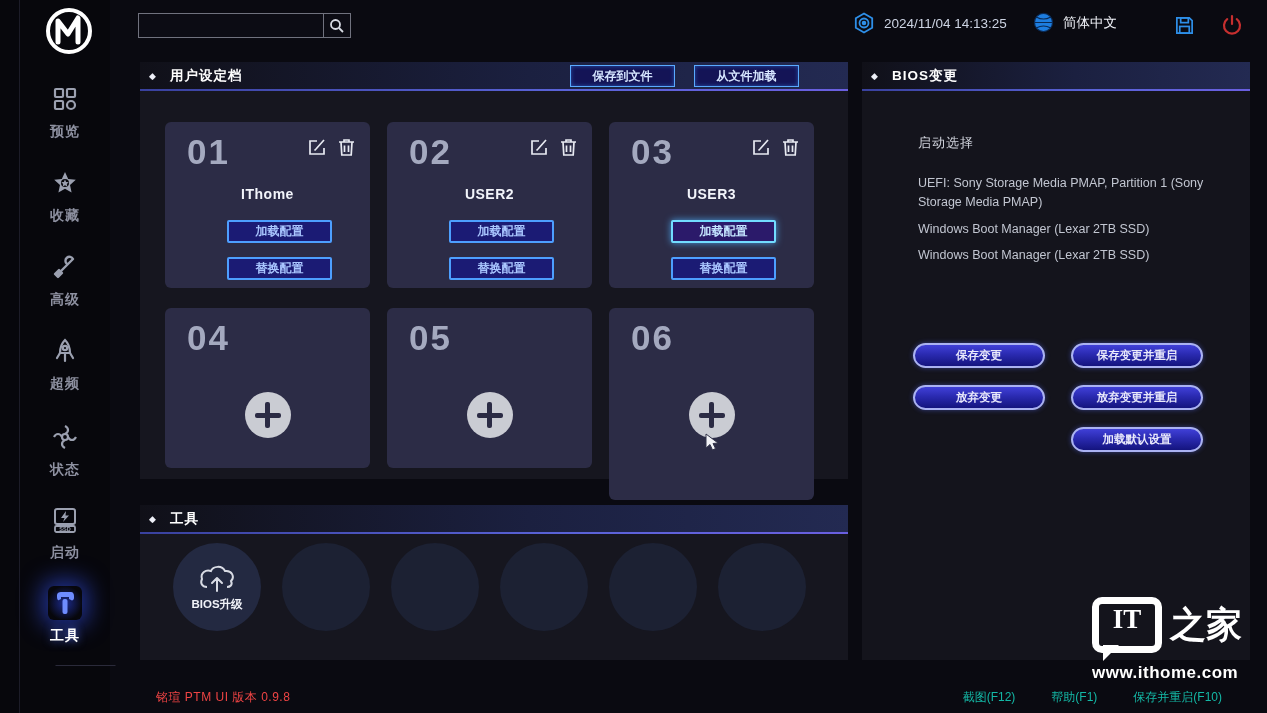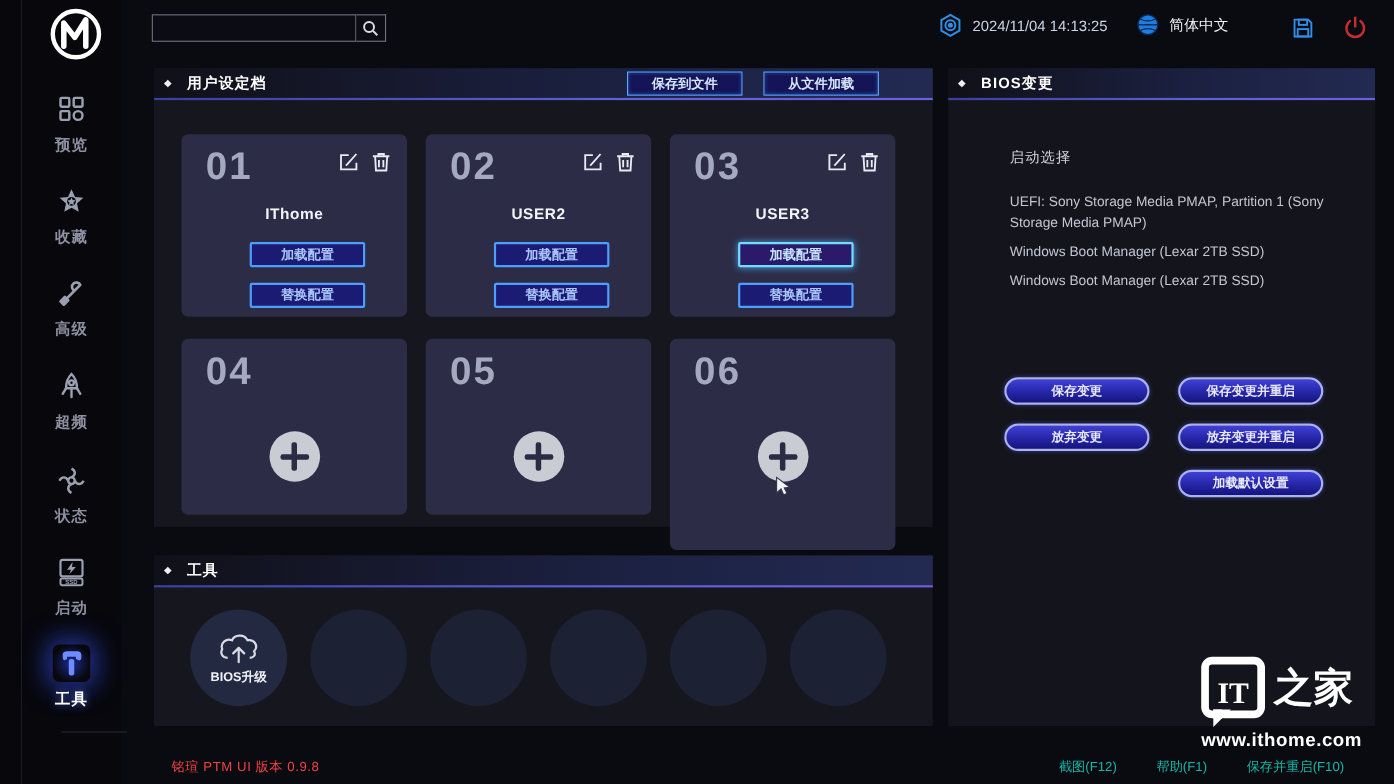--- a/index.html
+++ b/index.html
@@ -51,21 +51,21 @@
     color:#a9c6ff; font-size:12px; font-weight:bold; display:flex; align-items:center; justify-content:center; cursor:pointer;margin-left:12px; }
   .cfg-btn.load { top:98px; }
   .cfg-btn.repl { top:135px; }
   .cfg-btn.hl { border-color:#72dcff; background:#2b1a6a; color:#c4e4ff; box-shadow:0 0 7px rgba(80,180,255,.8); }
   .plus-btn { position:absolute; left:50%; top:84px; transform:translateX(-50%); width:46px; height:46px; border-radius:50%;
     background:#caccd3; display:flex; align-items:center; justify-content:center; cursor:pointer; }
   .plus-btn:before { content:""; position:absolute; width:26px; height:5px; background:#2b2b44; border-radius:2px; }
   .plus-btn:after  { content:""; position:absolute; width:5px; height:26px; background:#2b2b44; border-radius:2px; }
 
   
-  .tool-circle { position:absolute; top:49px; width:88px; height:88px; border-radius:50%; background:#1c2133; }
+  .tool-circle { position:absolute; top:38px; width:88px; height:88px; border-radius:50%; background:#1c2133; }
   .tool-circle.first { background:#232941; display:flex; flex-direction:column; align-items:center; justify-content:center; cursor:pointer; }
   .tool-circle .tool-label { color:#f0f2f8; font-size:11.5px; font-weight:bold; margin-top:2px; }
 
   
   .boot-label { position:absolute; left:56px; top:72px; font-size:13px; color:#d2d5de; letter-spacing:1px; }
   .boot-list { position:absolute; left:56px; top:112px; width:302px; }
   .boot-item { font-size:12.5px; color:#c2c6d1; line-height:1.55; margin-bottom:7px; }
   .pill-btn { position:absolute; width:132px; height:25px; border-radius:13px; border:2px solid #aab2f2;
     background:linear-gradient(180deg,#4040d8 0%,#2a2ab0 45%,#14147e 100%);
     color:#e9e9fb; font-size:11.5px; font-weight:bold; display:flex; align-items:center; justify-content:center;
@@ -74,22 +74,22 @@
   .prow1 { top:281px; } .prow2 { top:323px; } .prow3 { top:365px; }
 
   
   .footer-version { position:absolute; left:156px; top:689px; font-size:12px; color:#ef4444; letter-spacing:.5px; }
   .footer-right { position:absolute; right:45px; top:689px; display:flex; gap:36px; font-size:12px; color:#14b8a6;justify-content:space-between; }
   .footer-right span { cursor:pointer; }
 
   
   .watermark { position:absolute; left:1092px; top:597px; width:160px; }
   .wm-row { display:flex; align-items:center; gap:8px; }
-  .wm-bubble { position:relative; width:58px; height:56px; border:7px solid #ffffff; border-radius:10px;
-    display:flex; align-items:flex-end; justify-content:center; }
+  .wm-bubble { position:relative; width:70px; height:56px; border:7px solid #ffffff; border-radius:10px;
+    display:flex; align-items:flex-start; justify-content:center; }
   .wm-bubble:after { content:""; position:absolute; left:4px; bottom:-15px; border:8px solid transparent; border-top-color:#ffffff; border-left-color:#ffffff; }
   .wm-it { color:#ffffff; font-size:27px; font-weight:bold; font-family:"Liberation Serif","DejaVu Serif",serif; }
   .wm-home { color:#ffffff; font-size:36px; font-weight:bold; font-family:"DejaVu Serif","Liberation Serif",serif; }
   .wm-url { margin-top:10px; color:#ffffff; font-size:17px; font-weight:bold; letter-spacing:.5px; }
 
   .cursor { position:absolute; left:705px; top:433px; }
 </style>
 </head>
 <body>
 

